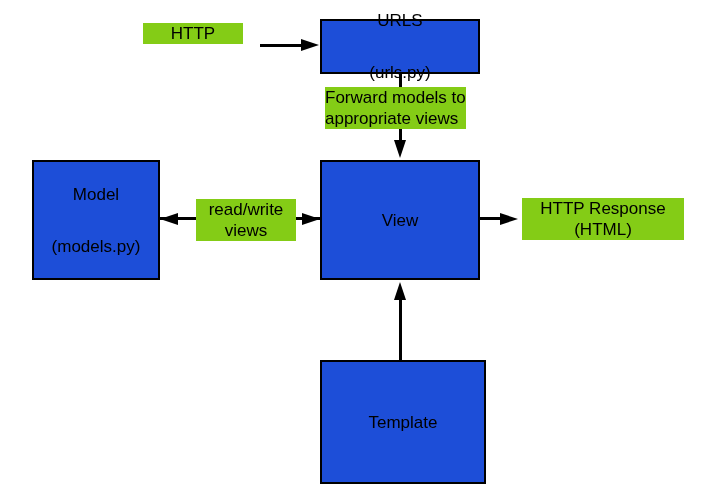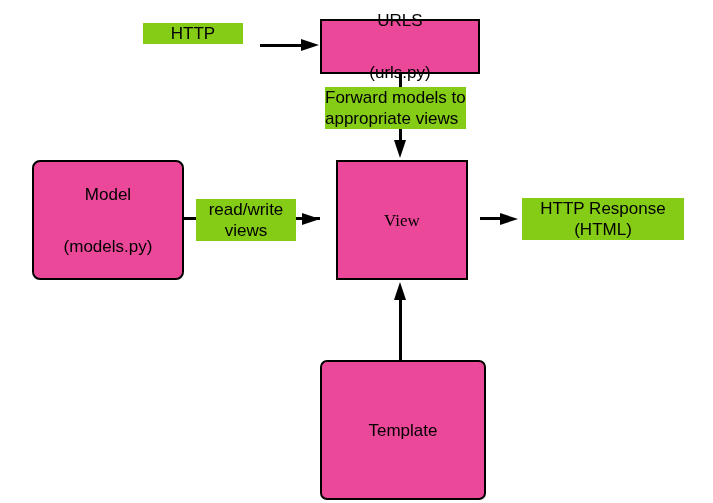--- a/index.html
+++ b/index.html
@@ -12,21 +12,21 @@
     width: 713px;
     height: 503px;
     background: #ffffff;
     font-family: "Liberation Sans", sans-serif;
     color: #000000;
     overflow: hidden;
   }
   .node {
     position: absolute;
     border: 2px solid #000000;
-    background: #ec4899;
+    background: #1d4ed8;
     box-sizing: border-box;
     display: flex;
     flex-direction: column;
     align-items: center;
     justify-content: center;
     font-size: 17px;
     line-height: 21px;
     z-index: 3;
     gap: 31px;
   }
@@ -73,30 +73,30 @@
 </head>
 <body>
 
 <div class="canvas">
 
   <div class="node" style="left:320px; top:19px; width:160px; height:55px;">
     <span>URLS</span>
     <span>(urls.py)</span>
   </div>
 
-  <div class="node" style="left:336px; top:160px; width:132px; height:120px;font-family:Liberation Serif, serif;">
+  <div class="node" style="left:320px; top:160px; width:160px; height:120px;">
     <span>View</span>
   </div>
 
-  <div class="node" style="left:32px; top:160px; width:152px; height:120px;border-radius:8px;">
+  <div class="node" style="left:32px; top:160px; width:128px; height:120px;">
     <span>Model</span>
     <span>(models.py)</span>
   </div>
 
-  <div class="node" style="left:320px; top:360px; width:166px; height:140px;border-radius:7px;">
+  <div class="node" style="left:320px; top:360px; width:166px; height:124px;">
     <span>Template</span>
   </div>
 
   <div class="line" style="left:260px; top:44px; width:42px; height:3px;"></div>
   <div class="ah ah-right" style="left:301px; top:39px;"></div>
 
   <div class="line" style="left:399px; top:74px; width:3px; height:68px;"></div>
   <div class="ah ah-down" style="left:394px; top:140px;"></div>
 
   <div class="line" style="left:160px; top:217px; width:160px; height:3px;"></div>

